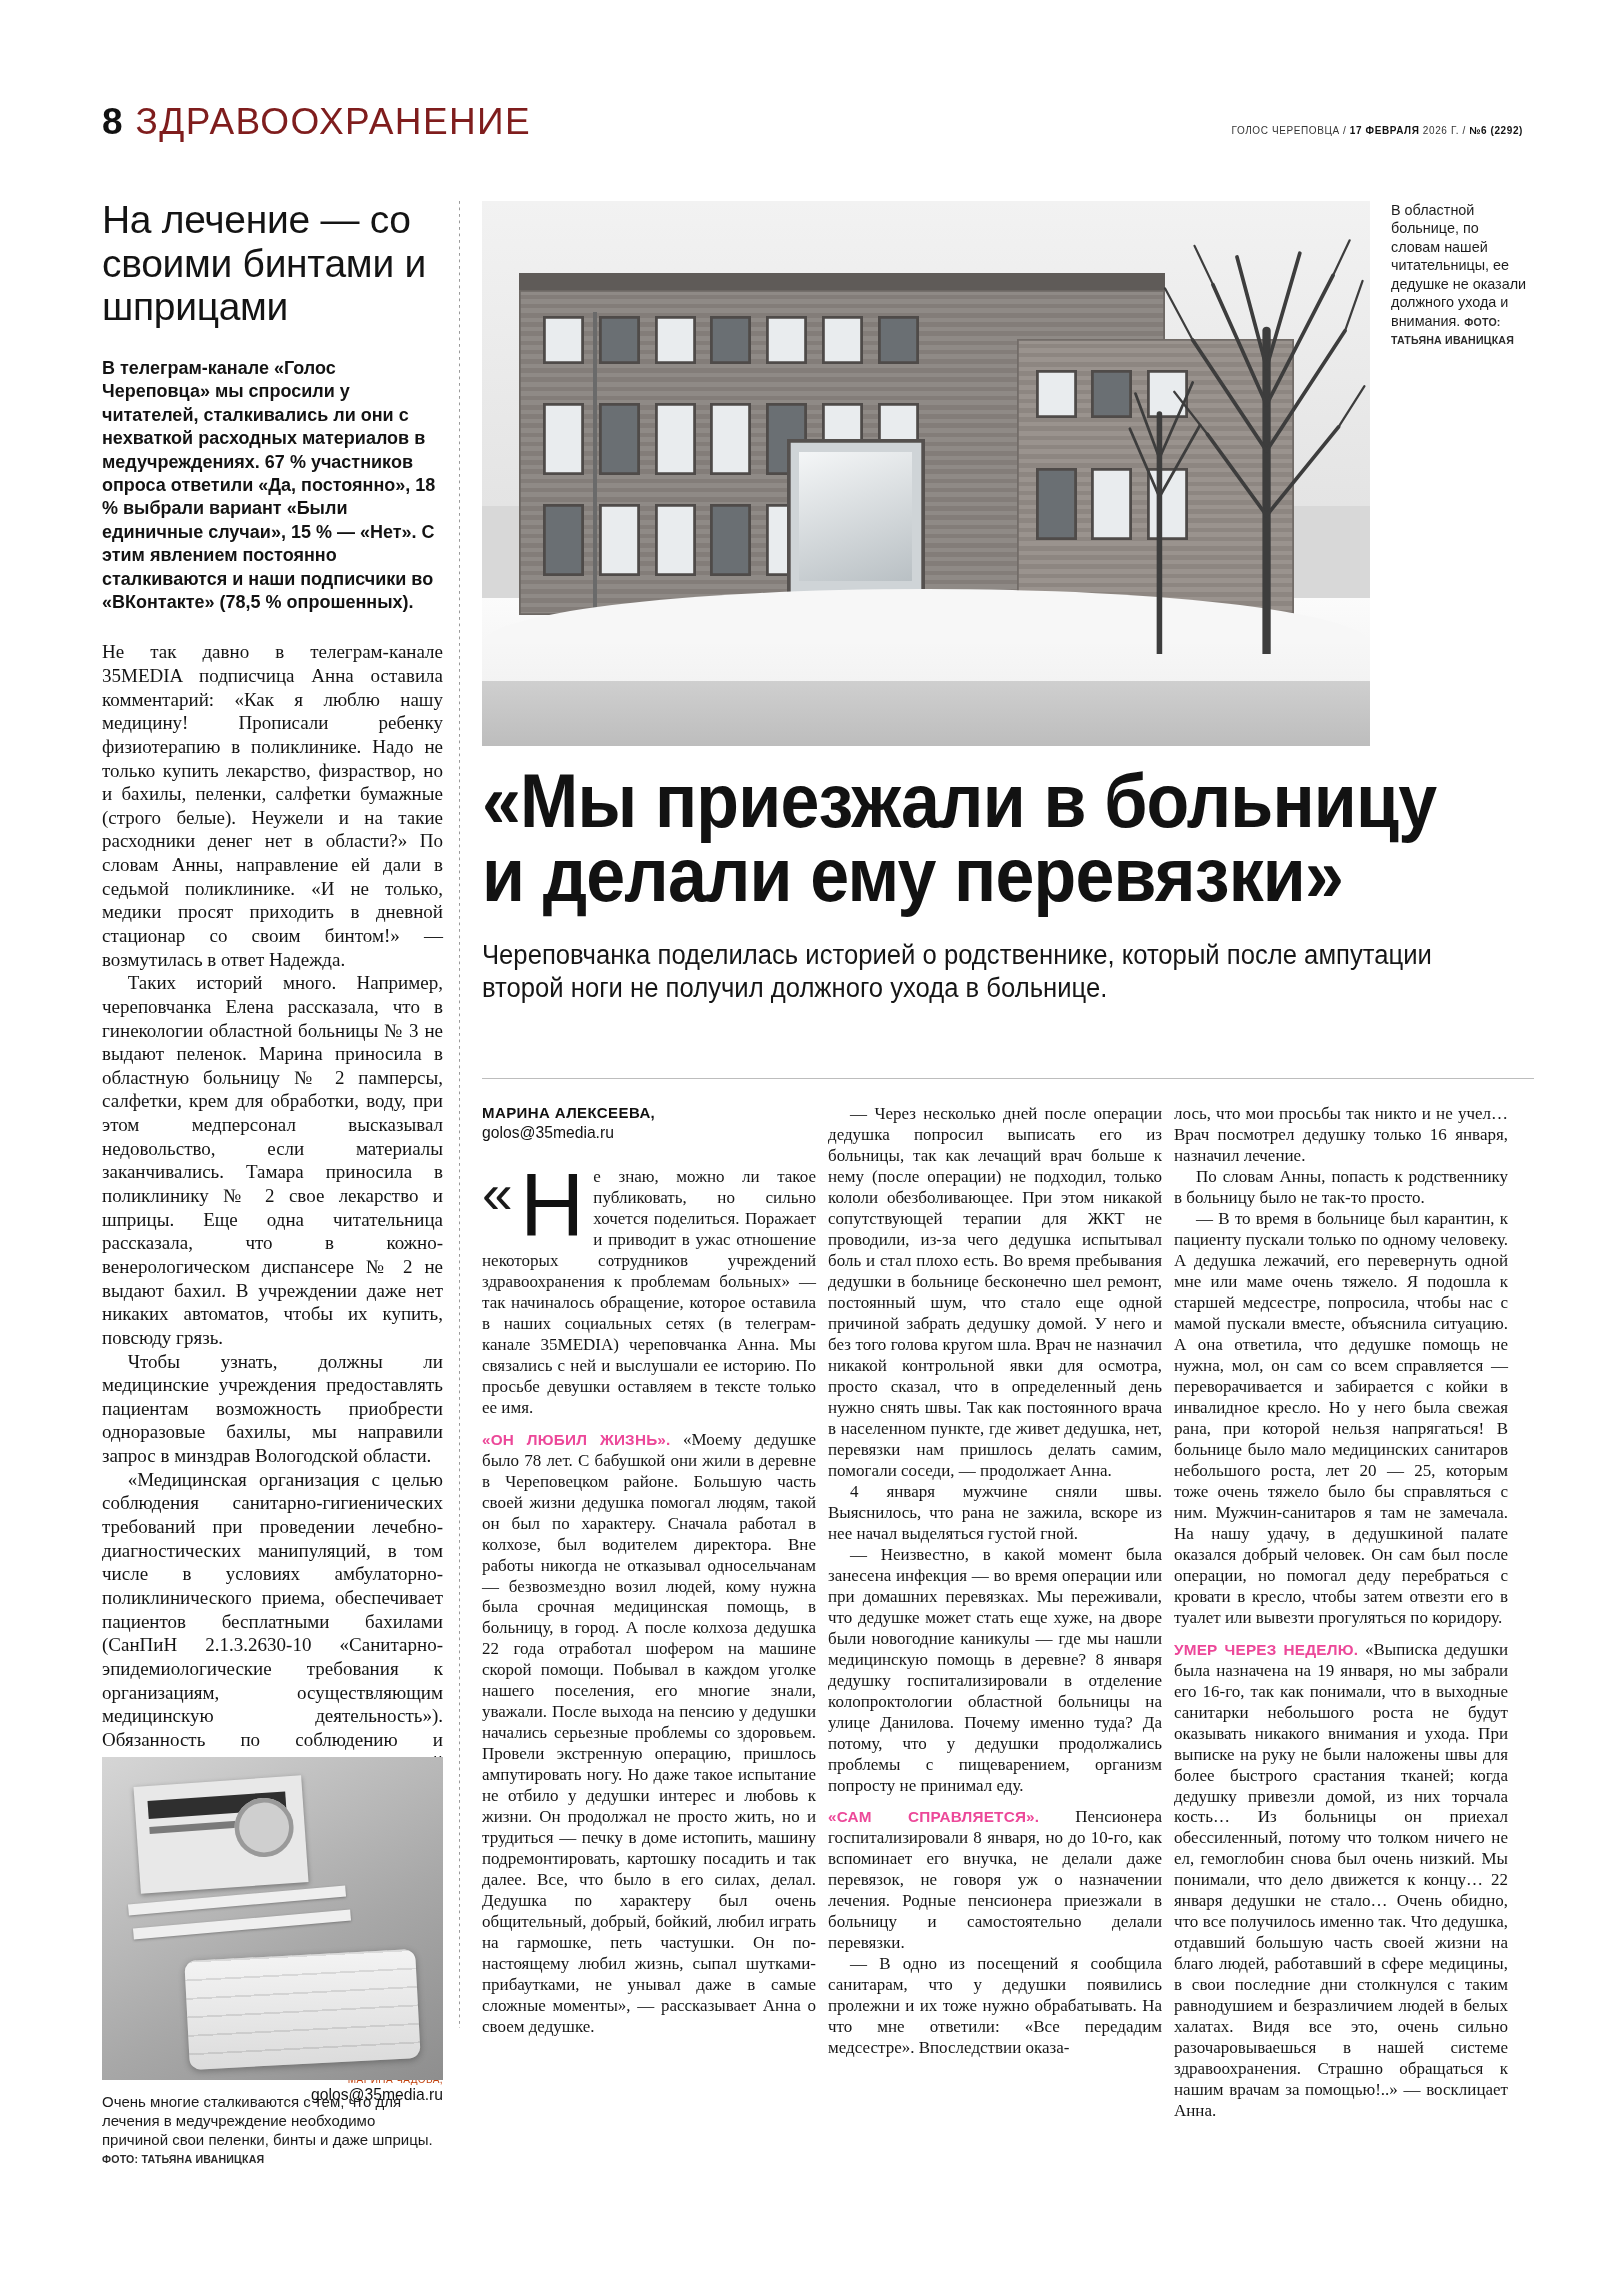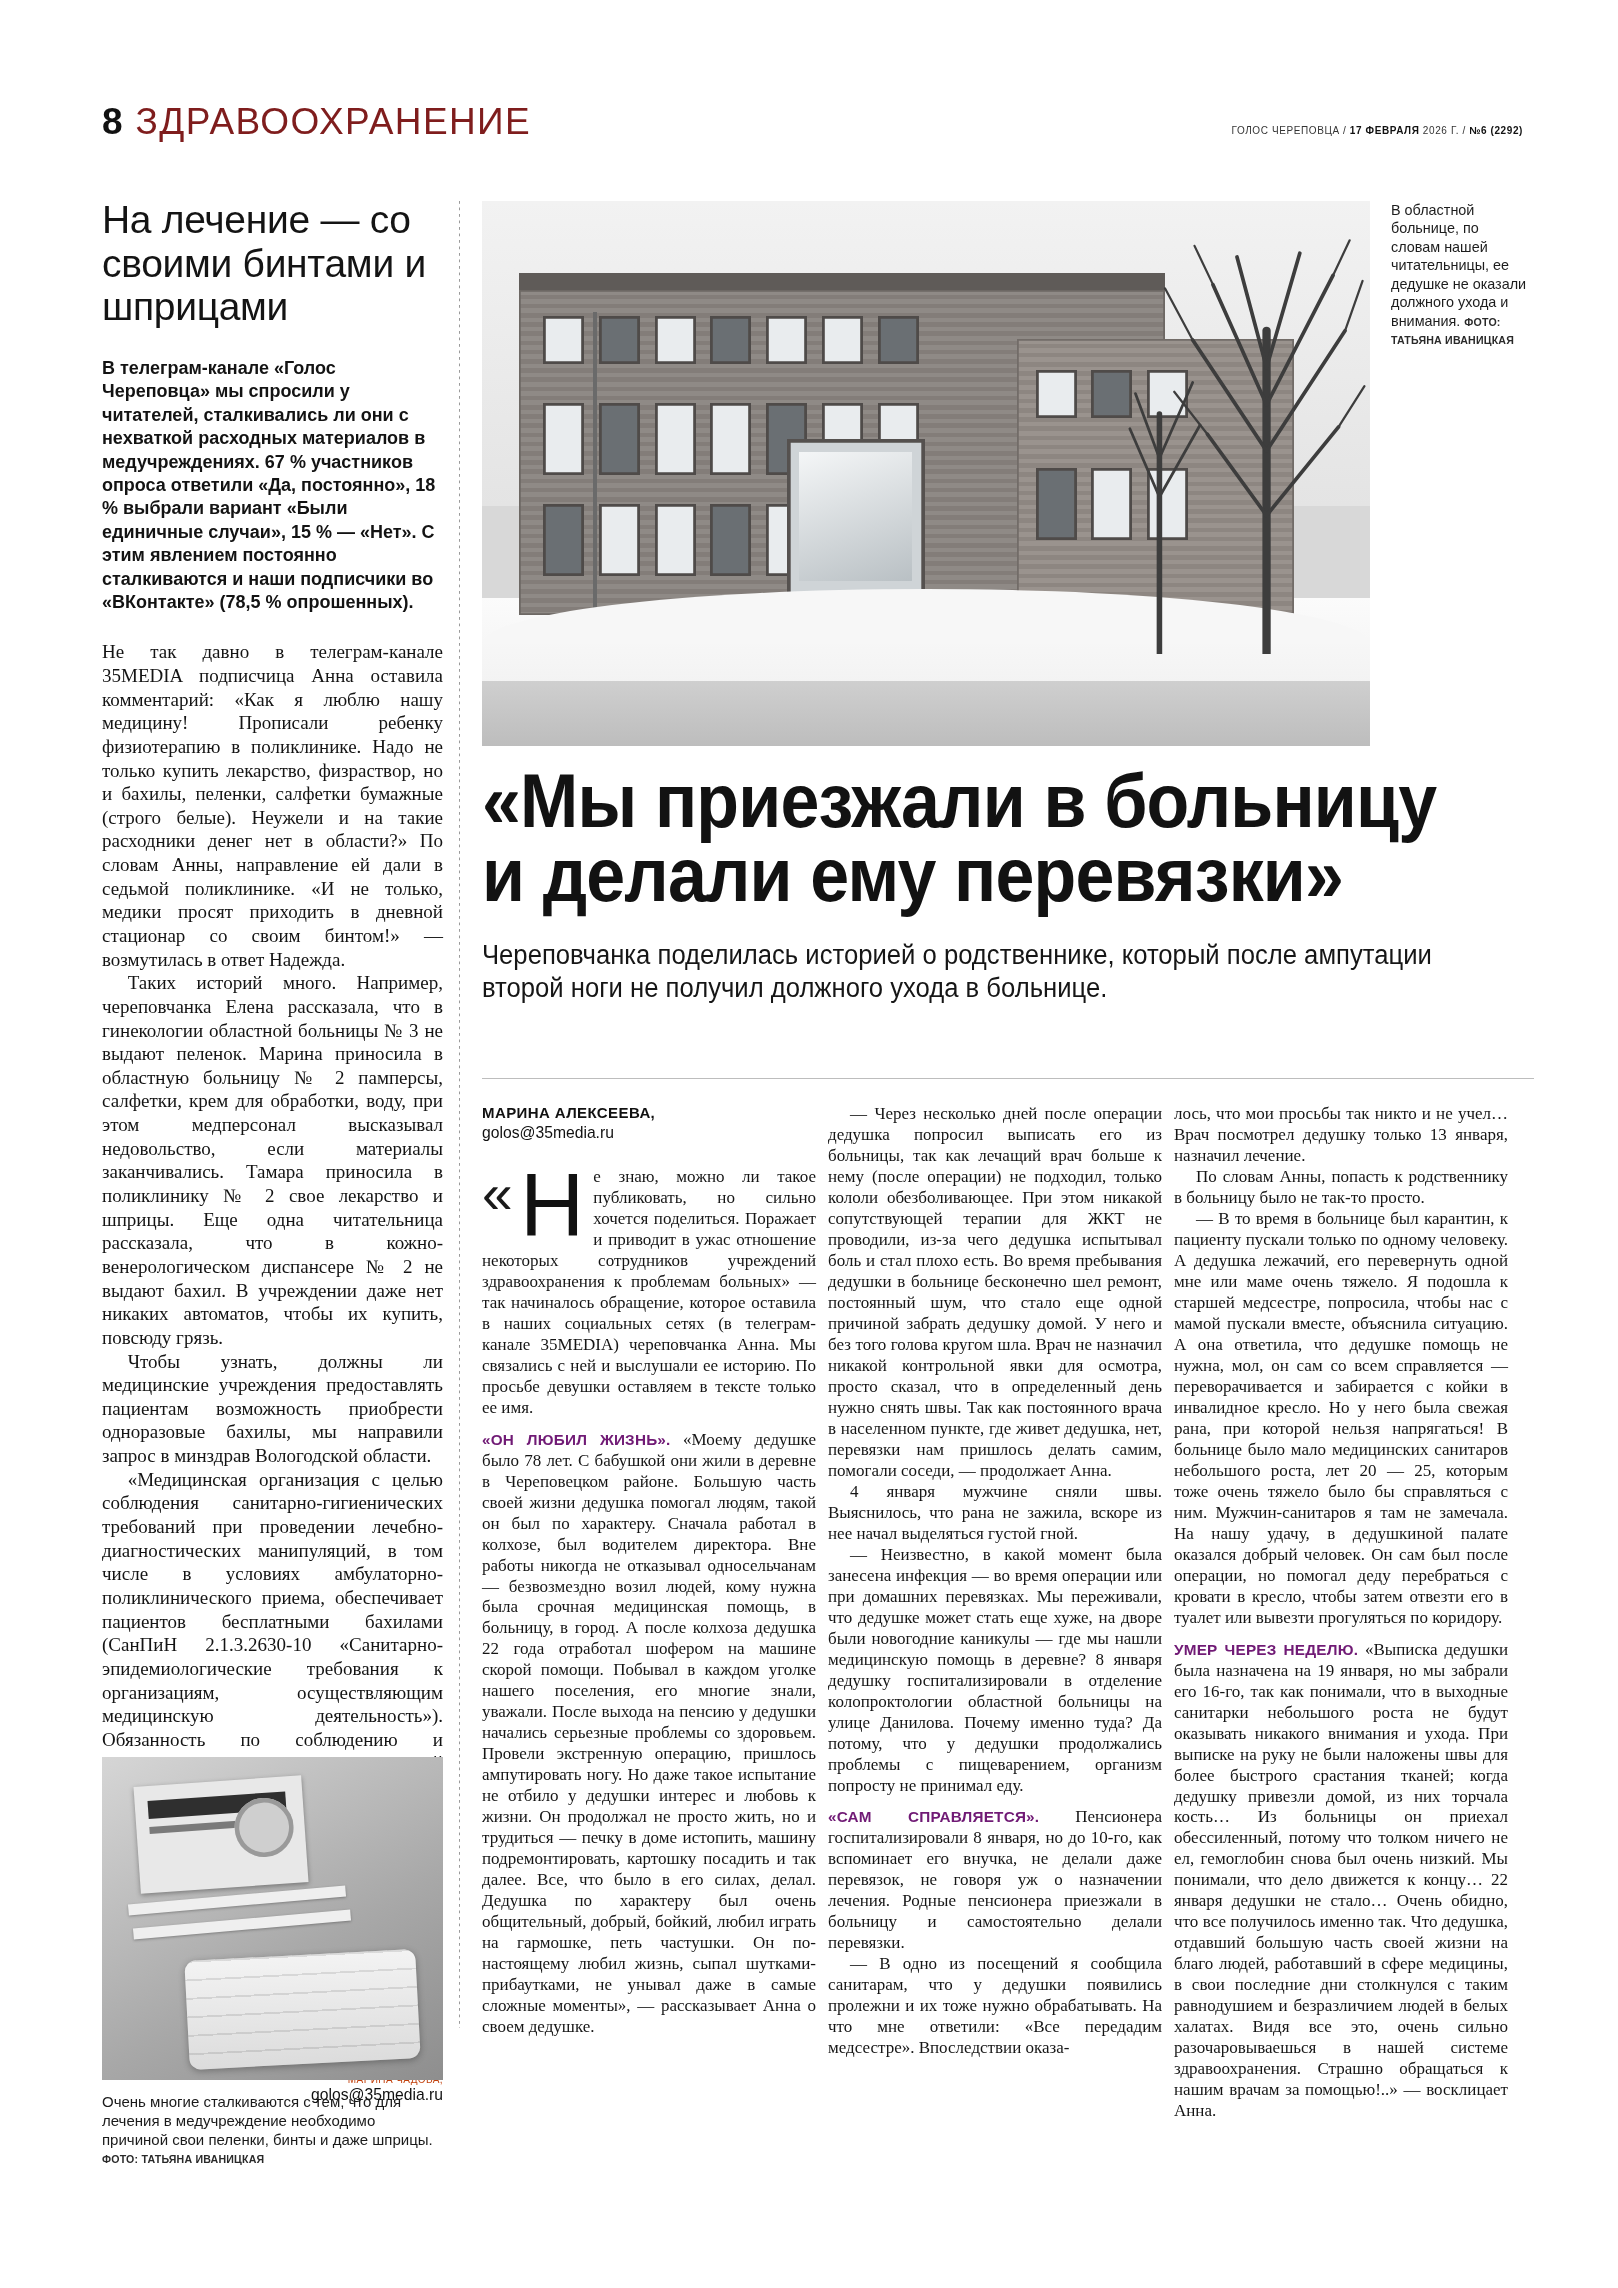--- a/index.html
+++ b/index.html
@@ -148,21 +148,21 @@
   .cols {
     position:absolute; left:482px; top:1104px; width:1052px; height:1043px;
     display:flex; gap:12px;
   }
   .col { width:334px; font-size:17px; line-height:1.235; text-align:justify; color:#151515; }
   .col p { margin:0; text-indent:1.3em; }
   .col p.noind { text-indent:0; }
   .col p.gap { margin-top:11px; }
   .subhead {
     font-family:"Liberation Sans", sans-serif;
-    font-weight:bold; font-size:15.3px; letter-spacing:0.2px; color:#701a75;
+    font-weight:bold; font-size:15.3px; letter-spacing:0.2px; color:#ec4899;
   }
   .byline-block { font-family:"Liberation Sans", sans-serif; margin-bottom:24px; }
   .byline-name { font-weight:bold; font-size:15px; letter-spacing:0.4px; color:#111; }
   .byline-mail { font-size:15.7px; color:#111; margin-top:0.9px; }
 
   .dropwrap { position:relative; }
   .quote-mark {
     float:left; font-family:"Liberation Sans", sans-serif;
     font-size:55px; line-height:0.82; color:#1a1a1a; font-weight:300;
     margin:5.5px 5.5px 0 0;
@@ -342,21 +342,21 @@
 
     <div class="col">
       <p>— Через несколько дней после операции дедушка попросил выписать его из больницы, так как лечащий врач больше к нему (после операции) не подходил, только кололи обезболивающее. При этом никакой сопутствующей терапии для ЖКТ не проводили, из-за чего дедушка испытывал боль и стал плохо есть. Во время пребывания дедушки в больнице бесконечно шел ремонт, постоянный шум, что стало еще одной причиной забрать дедушку домой. У него и без того голова кругом шла. Врач не назначил никакой контрольной явки для осмотра, просто сказал, что в определенный день нужно снять швы. Так как постоянного врача в населенном пункте, где живет дедушка, нет, перевязки нам пришлось делать самим, помогали соседи, — продолжает Анна.</p>
       <p>4 января мужчине сняли швы. Выяснилось, что рана не зажила, вскоре из нее начал выделяться густой гной.</p>
       <p>— Неизвестно, в какой момент была занесена инфекция — во время операции или при домашних перевязках. Мы переживали, что дедушке может стать еще хуже, на дворе были новогодние каникулы — где мы нашли медицинскую помощь в деревне? 8 января дедушку госпитализировали в отделение колопроктологии областной больницы на улице Данилова. Почему именно туда? Да потому, что у дедушки продолжались проблемы с пищеварением, организм попросту не принимал еду.</p>
       <p class="noind gap"><span class="subhead">«САМ СПРАВЛЯЕТСЯ».</span><span> Пенсионера госпитализировали 8 января, но до 10-го, как вспоминает его внучка, не делали даже перевязок, не говоря уж о назначении лечения. Родные пенсионера приезжали в больницу и самостоятельно делали перевязки.</span></p>
       <p>— В одно из посещений я сообщила санитарам, что у дедушки появились пролежни и их тоже нужно обрабатывать. На что мне ответили: «Все передадим медсестре». Впоследствии оказа-</p>
     </div>
 
     <div class="col">
-      <p class="noind">лось, что мои просьбы так никто и не учел… Врач посмотрел дедушку только 13 января, назначил лечение.</p>
+      <p class="noind">лось, что мои просьбы так никто и не учел… Врач посмотрел дедушку только 16 января, назначил лечение.</p>
       <p>По словам Анны, попасть к родственнику в больницу было не так-то просто.</p>
       <p>— В то время в больнице был карантин, к пациенту пускали только по одному человеку. А дедушка лежачий, его перевернуть одной мне или маме очень тяжело. Я подошла к старшей медсестре, попросила, чтобы нас с мамой пускали вместе, объяснила ситуацию. А она ответила, что дедушке помощь не нужна, мол, он сам со всем справляется — переворачивается и забирается с койки в инвалидное кресло. Но у него была свежая рана, при которой нельзя напрягаться! В больнице было мало медицинских санитаров небольшого роста, лет 20 — 25, которым тоже очень тяжело было бы справляться с ним. Мужчин-санитаров я там не замечала. На нашу удачу, в дедушкиной палате оказался добрый человек. Он сам был после операции, но помогал деду перебраться с кровати в кресло, чтобы затем отвезти его в туалет или вывезти прогуляться по коридору.</p>
       <p class="noind gap"><span class="subhead">УМЕР ЧЕРЕЗ НЕДЕЛЮ.</span><span> «Выписка дедушки была назначена на 19 января, но мы забрали его 16-го, так как понимали, что в выходные санитарки небольшого роста не будут оказывать никакого внимания и ухода. При выписке на руку не были наложены швы для более быстрого срастания тканей; когда дедушку привезли домой, из них торчала кость… Из больницы он приехал обессиленный, потому что толком ничего не ел, гемоглобин снова был очень низкий. Мы понимали, что дело движется к концу… 22 января дедушки не стало… Очень обидно, что все получилось именно так. Что дедушка, отдавший большую часть своей жизни на благо людей, работавший в сфере медицины, в свои последние дни столкнулся с таким равнодушием и безразличием людей в белых халатах. Видя все это, очень сильно разочаровываешься в нашей системе здравоохранения. Страшно обращаться к нашим врачам за помощью!..» — восклицает Анна.</span></p>
     </div>
   </div>
 
   <div class="photo-bottom">
     <div class="pb pb-bg"></div>
     <div class="pb pb-box">
       <div class="pb-box-label"></div>

